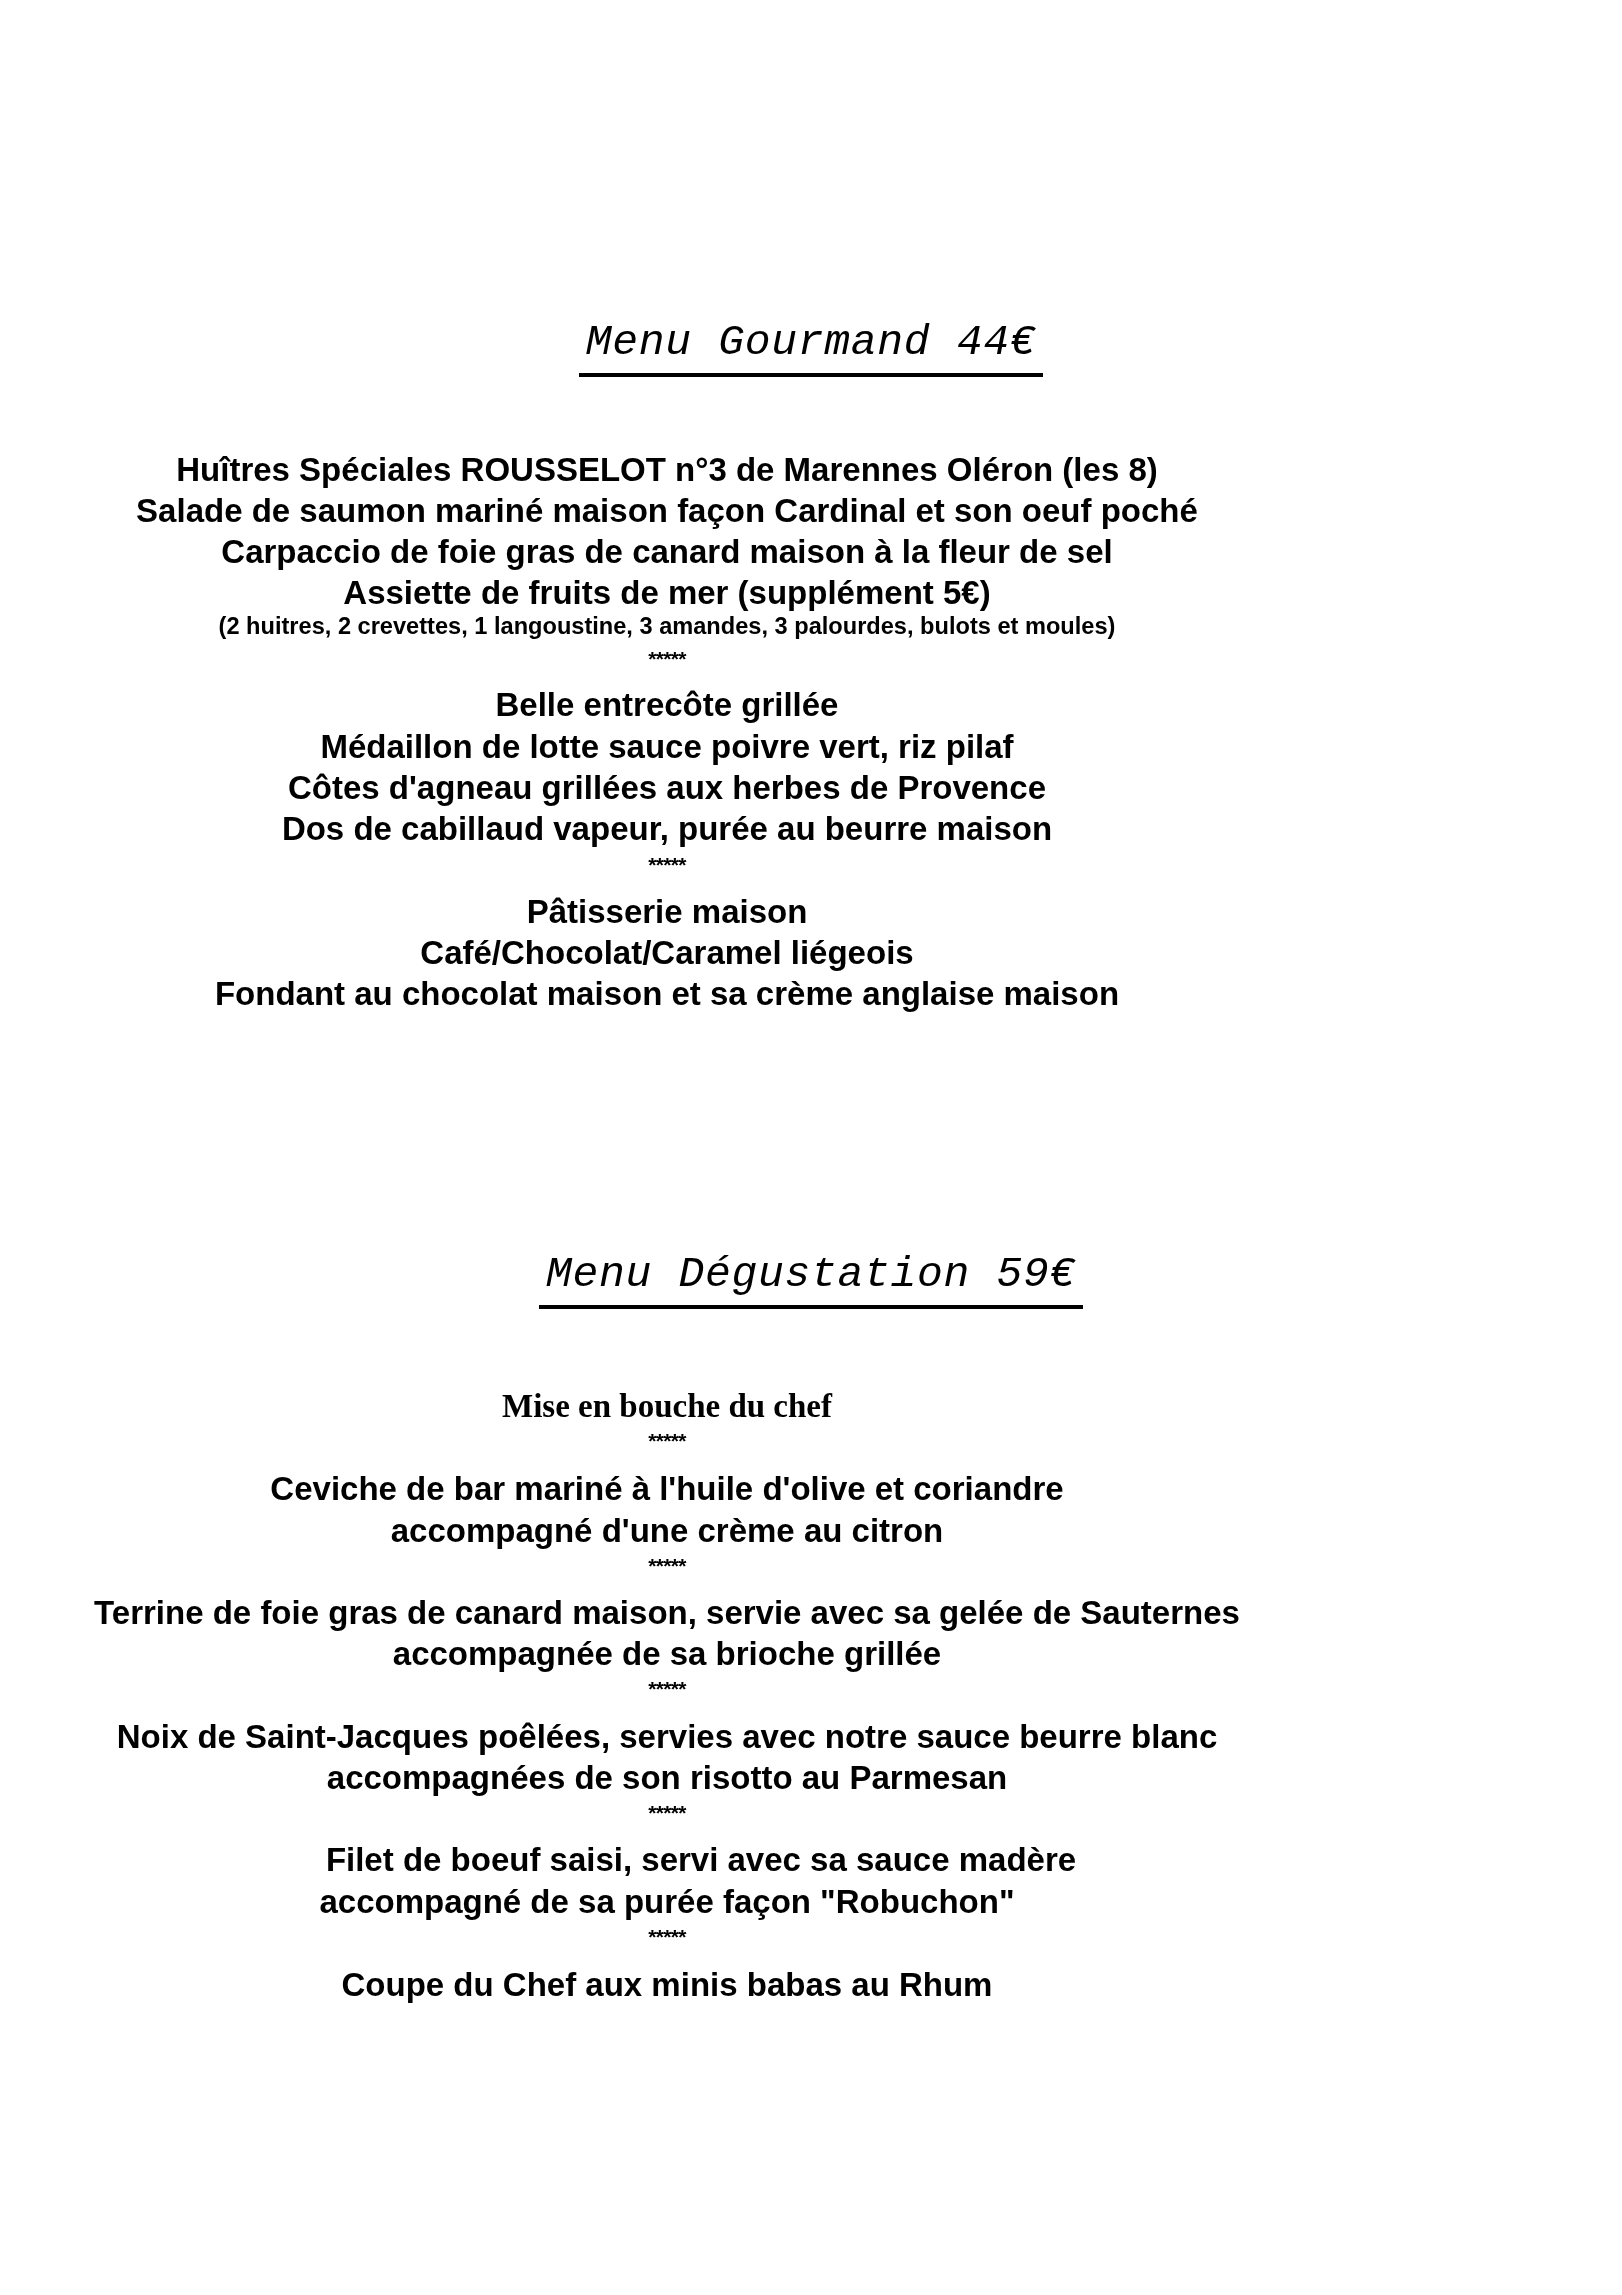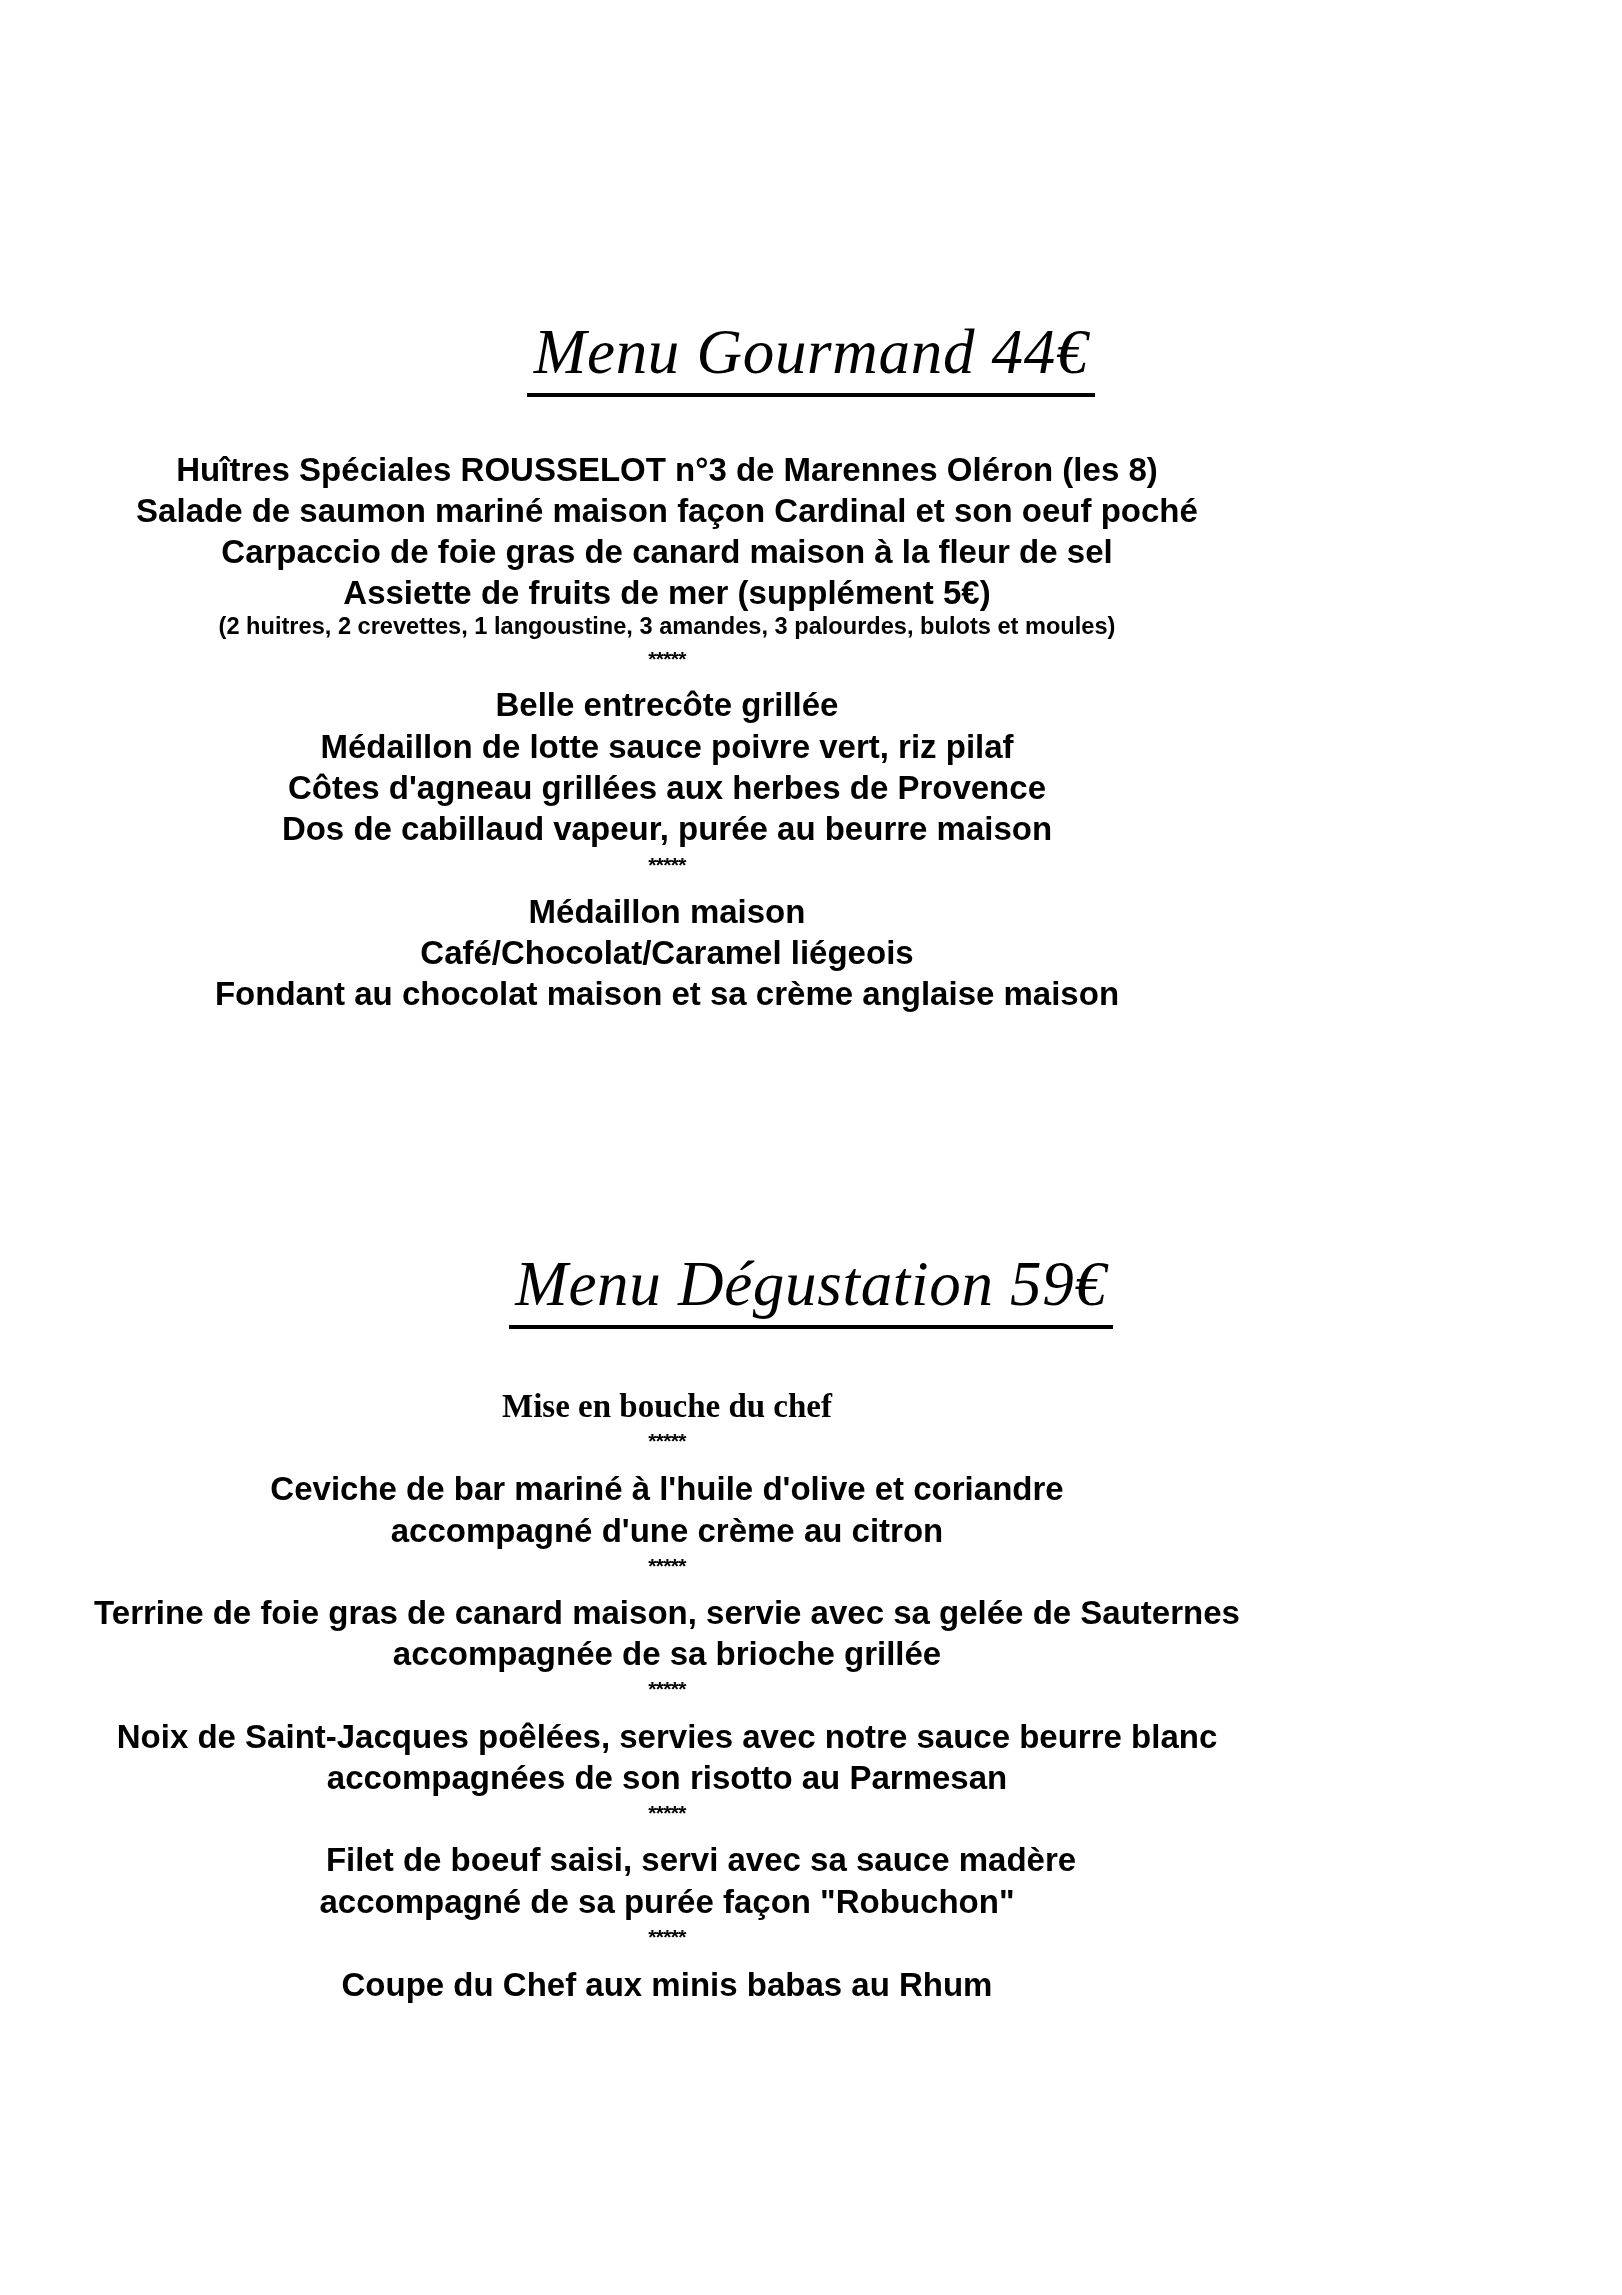--- a/index.html
+++ b/index.html
@@ -1,24 +1,24 @@
 <!DOCTYPE html>
 <html style="font-size:10.5px"><head>
 <meta charset="utf-8">
 <style>
   html, body { margin:0; padding:0; background:#ffffff; }
   body { width:1622px; height:2295px; position:relative; overflow:hidden; color:#000; }
   .page { position:absolute; left:0; top:0; width:1622px; height:2295px; }
   .title-wrap { position:absolute; left:0; width:1622px; text-align:center; }
   .title {
     display:inline-block;
-    font-family:Liberation Serif, serif;
+    font-family:Liberation Mono, monospace;
     font-style:italic;
     font-weight:normal;
-    font-size:63px;
+    font-size:43px;
     line-height:1;
     letter-spacing:0.7px;
     padding:0 6.5px 9.2px 6.5px;
     border-bottom:4.6px solid #000;
   }
   .line {
     position:absolute; left:0; width:1334px; text-align:center;
     font-family:"Liberation Sans", sans-serif;
     font-weight:bold;
     font-size:33px;
@@ -41,21 +41,21 @@
   <div class="line" style="top:494px;">Salade de saumon mariné maison façon Cardinal et son oeuf poché</div>
   <div class="line" style="top:535px;">Carpaccio de foie gras de canard maison à la fleur de sel</div>
   <div class="line" style="top:576px;">Assiette de fruits de mer (supplément 5€)</div>
   <div class="line small" style="top:615px;">(2 huitres, 2 crevettes, 1 langoustine, 3 amandes, 3 palourdes, bulots et moules)</div>
   <div class="line stars" style="top:648px;">*****</div>
   <div class="line" style="top:688px;">Belle entrecôte grillée</div>
   <div class="line" style="top:730px;">Médaillon de lotte sauce poivre vert, riz pilaf</div>
   <div class="line" style="top:771px;">Côtes d'agneau grillées aux herbes de Provence</div>
   <div class="line" style="top:812px;">Dos de cabillaud vapeur, purée au beurre maison</div>
   <div class="line stars" style="top:854px;">*****</div>
-  <div class="line" style="top:895px;">Médaillon maison</div>
+  <div class="line" style="top:895px;">Pâtisserie maison</div>
   <div class="line" style="top:936px;">Café/Chocolat/Caramel liégeois</div>
   <div class="line" style="top:977px;">Fondant au chocolat maison et sa crème anglaise maison</div>
 
   <div class="title-wrap" style="top:1253px;">
     <span class="title">Menu Dégustation 59€</span>
   </div>
 
   <div class="line" style="top:1390px;font-family:Liberation Serif, serif;">Mise en bouche du chef</div>
   <div class="line stars" style="top:1430px;">*****</div>
   <div class="line" style="top:1472px;">Ceviche de bar mariné à l'huile d'olive et coriandre</div>

